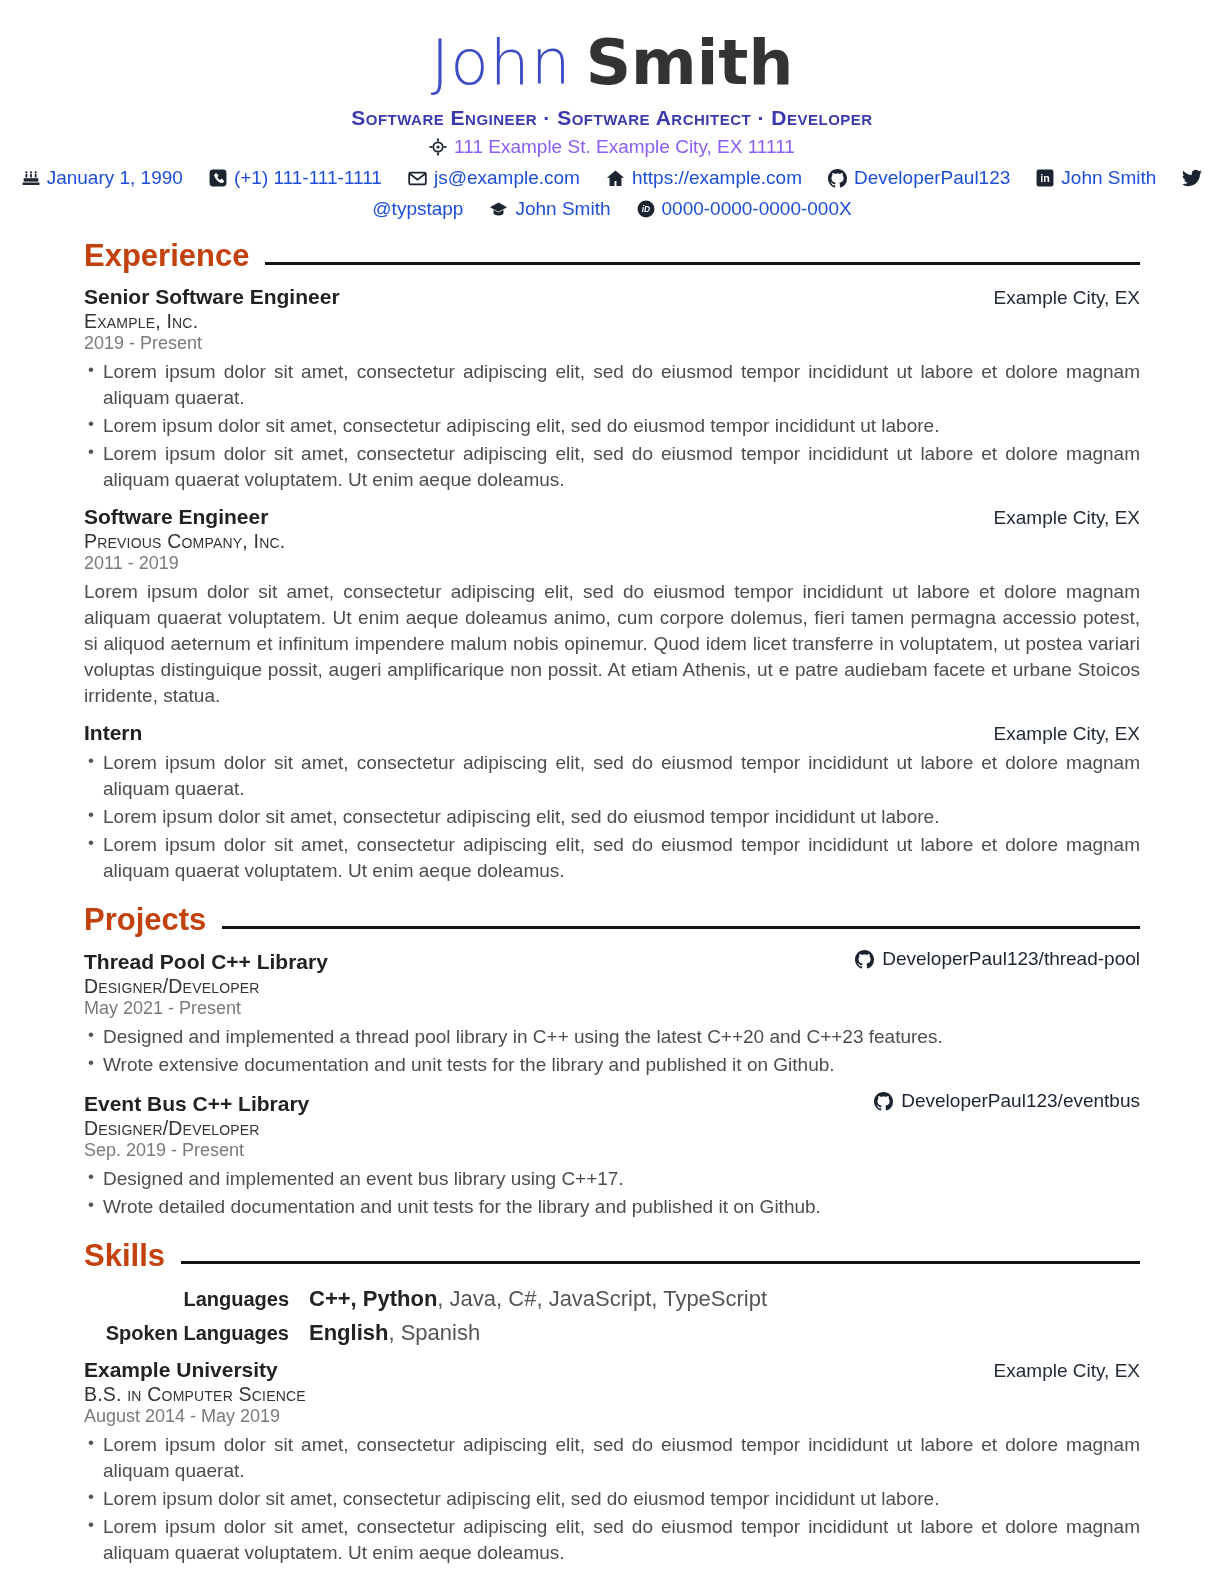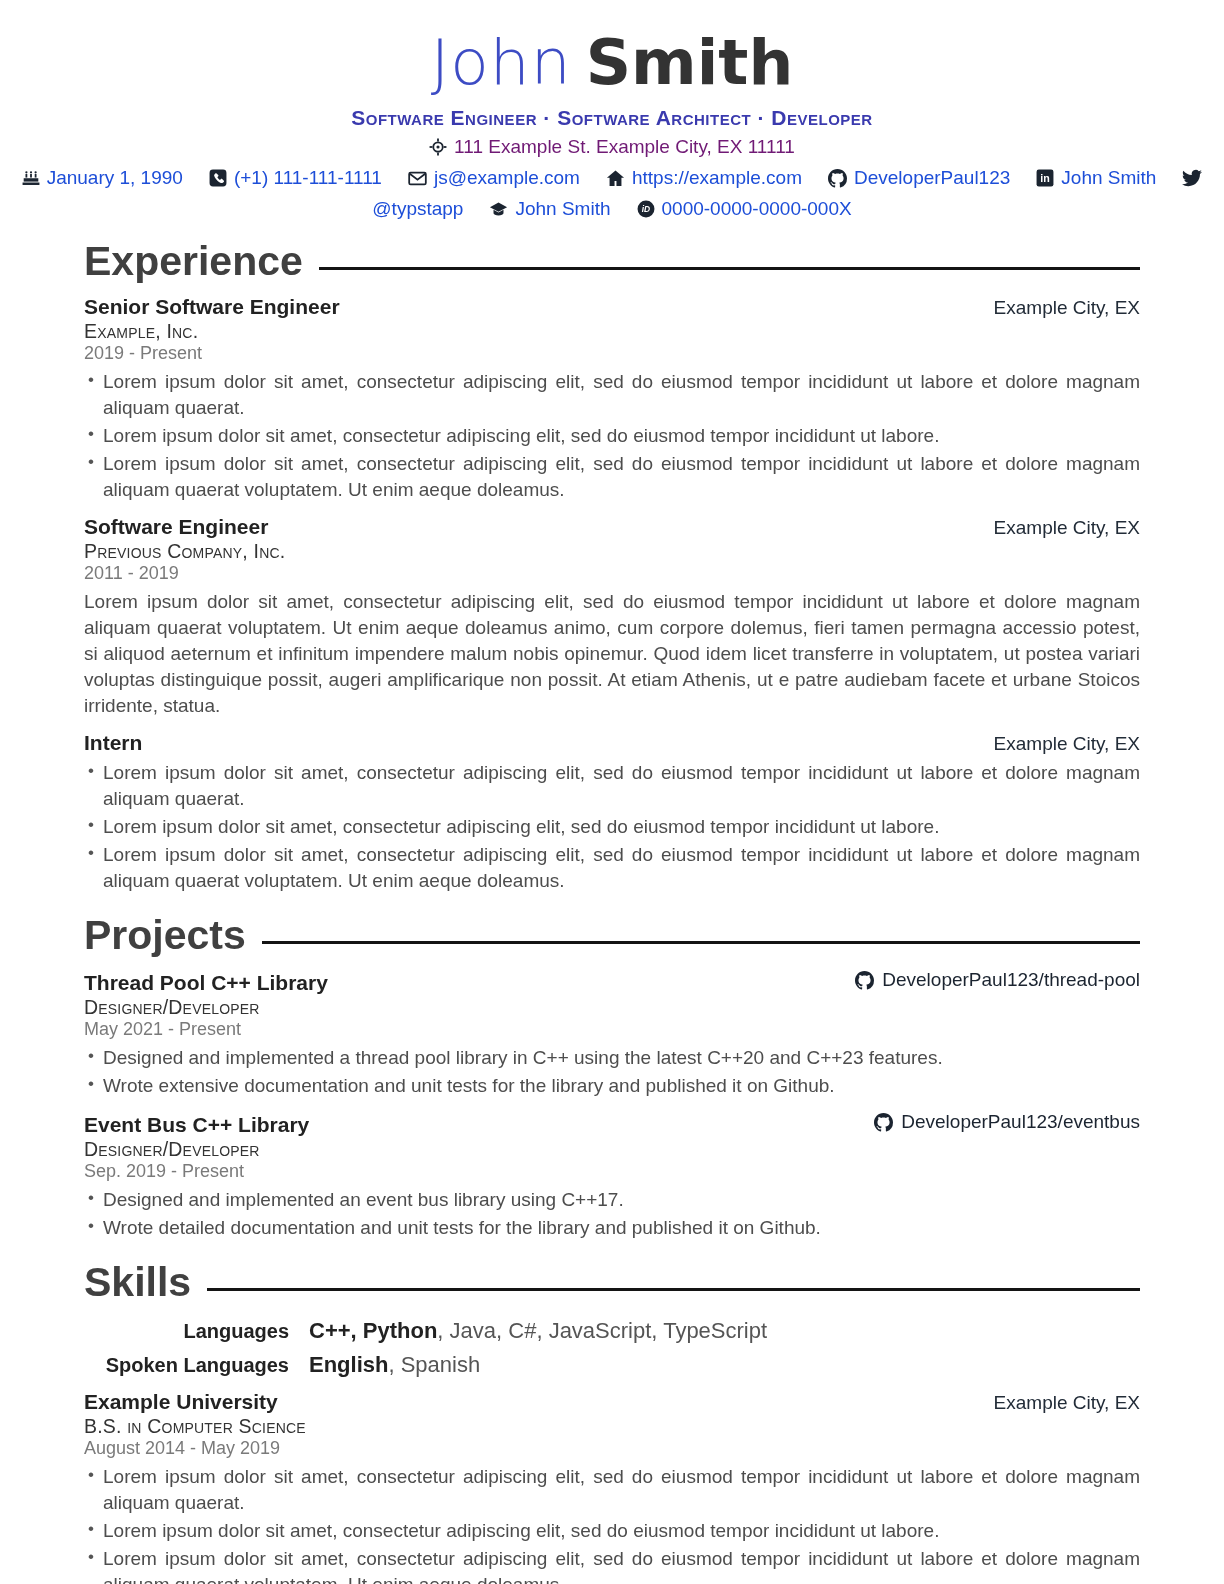--- a/index.html
+++ b/index.html
@@ -13,33 +13,33 @@
   
   .name { text-align:center; font-size:63px; line-height:1.05; margin:0; font-family:"DejaVu Sans", sans-serif; }
   .name .first { color:#3d4cc4; font-weight:200; letter-spacing:1px; }
   .name .last  { color:#333333; font-weight:800; margin-left:14px; }
   .tagline {
     text-align:center; margin-top:10px;
     color:#3a3aae; font-variant:small-caps; font-weight:600;
     font-size:21px; letter-spacing:0.5px;
   }
   .address {
-    text-align:center; margin-top:6px; color:#701a75; font-size:19px;
+    text-align:center; margin-top:6px; color:#8b5cf6; font-size:19px;
     display:flex; justify-content:center; align-items:center; gap:7px;
   }
   .contact-row {
     display:flex; justify-content:center; align-items:center;
     gap:26px; margin-top:9px; color:#1d4ed8; font-size:19px;
   }
   .citem { display:inline-flex; align-items:center; gap:7px; white-space:nowrap; }
   .icon { display:inline-block; flex:0 0 auto; }
 
   
   .section-title { display:flex; align-items:center; margin-top:20px; }
-  .section-title .txt { color:#404040; font-size:41px; font-weight:800; line-height:1.05; }
+  .section-title .txt { color:#c2410c; font-size:31px; font-weight:800; line-height:1.05; }
   .section-title .rule { flex:1; height:3px; background:#141414; margin-left:16px; margin-top:14px; }
 
   .entry { margin-top:12px; }
   .entry-head { display:flex; justify-content:space-between; align-items:baseline; }
   .entry-title { font-size:21px; font-weight:700; color:#222222; }
   .entry-loc { font-size:19px; color:#222c38; }
   .entry-sub { display:flex; justify-content:space-between; align-items:baseline; margin-top:1px;flex-direction:column; }
   .company { font-variant:small-caps; font-size:19.5px; color:#333333; letter-spacing:0.2px; }
   .dates { font-size:18px; color:#7a7a7a; }
   .repo { display:inline-flex; align-items:center; gap:8px; font-size:19px; font-weight:400; color:#1b2430; }

